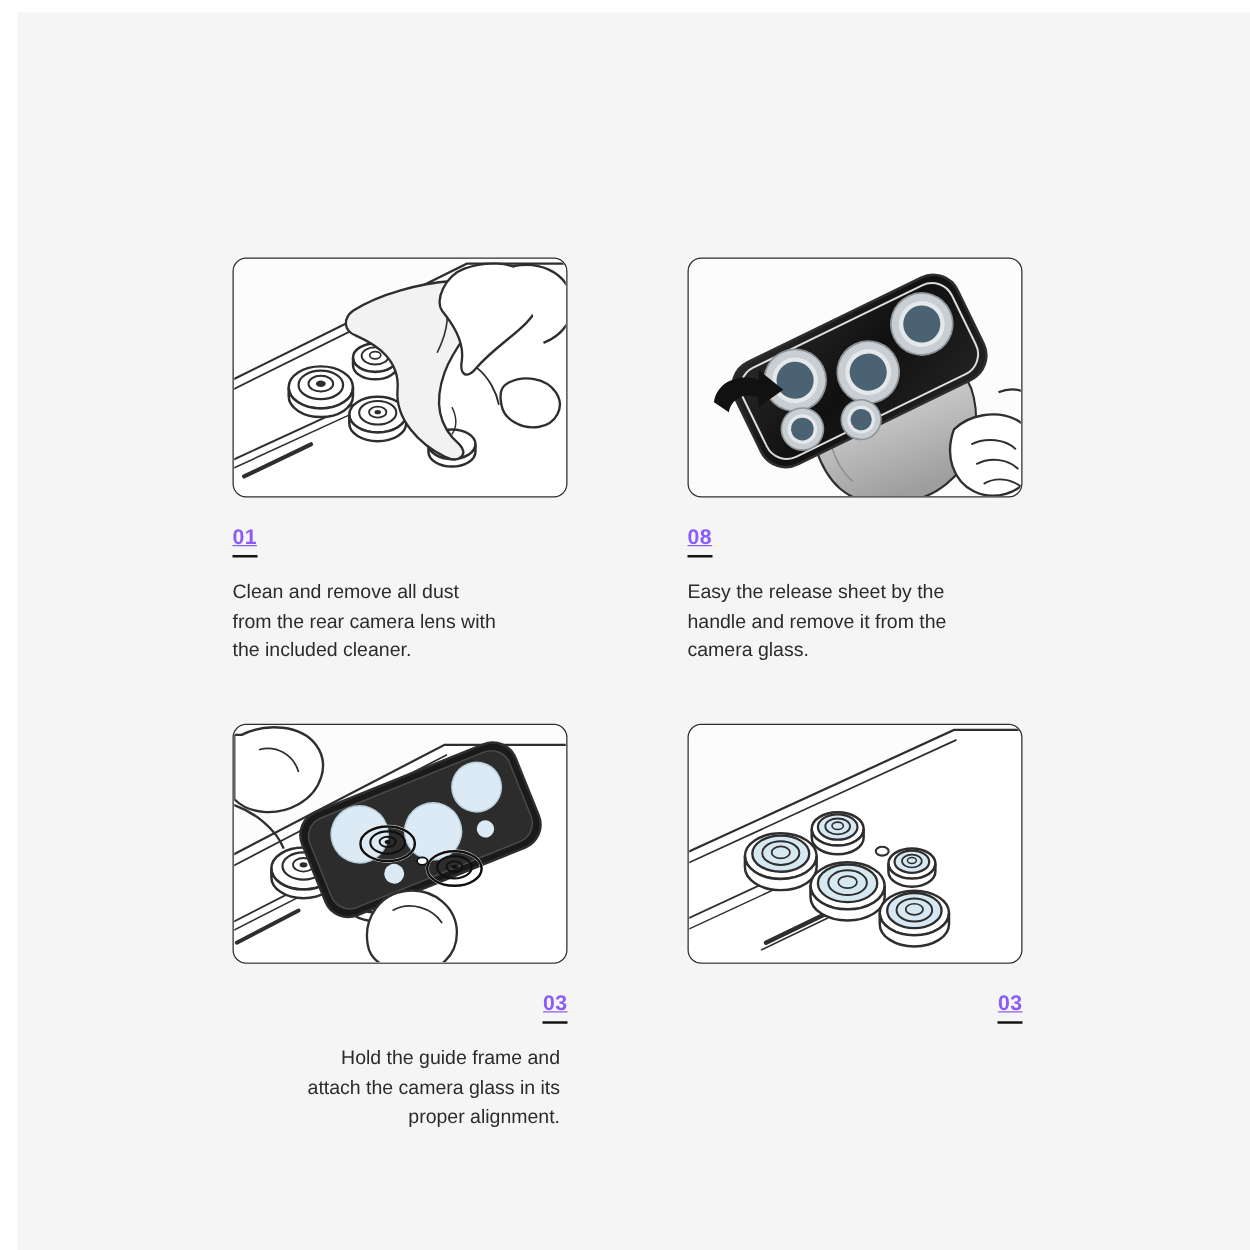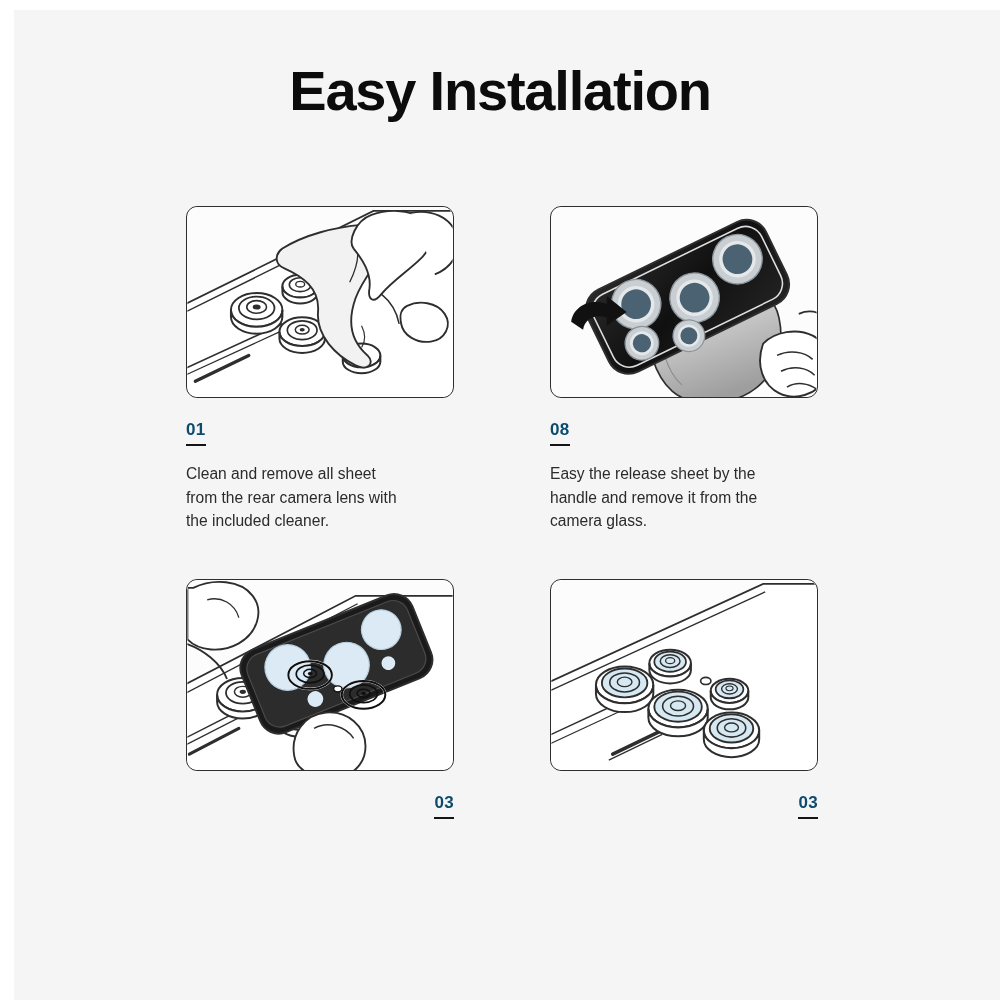--- a/index.html
+++ b/index.html
@@ -77,42 +77,42 @@
     border-radius: 11px;
     overflow: hidden;
     position: relative;
   }
   .panel svg { display: block; width: 100%; height: 100%; }
 
   .step-num {
     margin-top: 22px;
     font-size: 17px;
     font-weight: 700;
-    color: #0c4a6e;
+    color: #8b5cf6;
     letter-spacing: 0.3px;
     display: inline-block;
     padding-bottom: 4px;
     border-bottom: 2.4px solid #141414;
+    text-decoration: underline;
   }
 
   .step-body {
     margin-top: 16px;
     font-size: 15.6px;
     line-height: 1.52;
     color: #2b2b2b;
     max-width: 262px;
     white-space: pre-line;
   }
 </style>
 </head>
 <body>
 
 <div id="page">
 
-  <h1 id="title">Easy Installation</h1>
 
   <div id="steps">
 
     <div class="step-row row1">
 
       <div class="step">
         <div class="panel">
           <svg viewBox="0 0 268 192" xmlns="http://www.w3.org/2000/svg">
             <defs>
               <clipPath id="clip1">
@@ -170,21 +170,21 @@
                        C224,64 208,74 196,88 C188,98 182,94 184,82
                        C186,66 176,52 168,42 C162,34 170,14 186,8 Z" fill="#ffffff" stroke="#2e2e2e" stroke-width="1.9"></path>
               <path d="M226,6 C246,2 266,10 272,28 C278,46 266,62 250,68" fill="#ffffff" stroke="#2e2e2e" stroke-width="1.9"></path>
               <path d="M222,100 C234,94 252,96 260,108 C268,120 260,134 246,136
                        C232,138 218,130 216,118 C214,108 216,103 222,100 Z" fill="#ffffff" stroke="#2e2e2e" stroke-width="1.9"></path>
               <path d="M196,88 C206,96 212,108 214,118" fill="none" stroke="#2e2e2e" stroke-width="1.5"></path>
             </g>
           </svg>
         </div>
         <div class="step-num">01</div>
-        <div class="step-body">Clean and remove all sheet
+        <div class="step-body">Clean and remove all dust
 from the rear camera lens with
 the included cleaner.</div>
       </div>
 
       <div class="step">
         <div class="panel">
           <svg viewBox="0 0 268 192" xmlns="http://www.w3.org/2000/svg">
             <defs>
               <clipPath id="clip2">
                   <rect x="0" y="0" width="268" height="192" rx="10"></rect>
@@ -324,20 +324,23 @@
               <path d="M20,20 C34,16 48,24 52,38" fill="none" stroke="#2e2e2e" stroke-width="1.4"></path>
               <path d="M-2,64 C16,70 34,84 40,100" fill="none" stroke="#2e2e2e" stroke-width="1.9"></path>
 
               <path d="M108,178 C104,156 118,136 140,134 C162,132 180,148 180,168
                        C180,186 166,200 146,200 C126,200 110,192 108,178 Z" fill="#ffffff" stroke="#2e2e2e" stroke-width="1.9"></path>
               <path d="M128,150 C142,142 160,148 168,160" fill="none" stroke="#2e2e2e" stroke-width="1.4"></path>
             </g>
           </svg>
         </div>
         <div class="step-num">03</div>
+        <div class="step-body">Hold the guide frame and
+attach the camera glass in its
+proper alignment.</div>
       </div>
 
       <div class="step">
         <div class="panel">
           <svg viewBox="0 0 268 192" xmlns="http://www.w3.org/2000/svg">
             <defs>
               <clipPath id="clip4">
                   <rect x="0" y="0" width="268" height="192" rx="10"></rect>
                 </clipPath>
             </defs>

